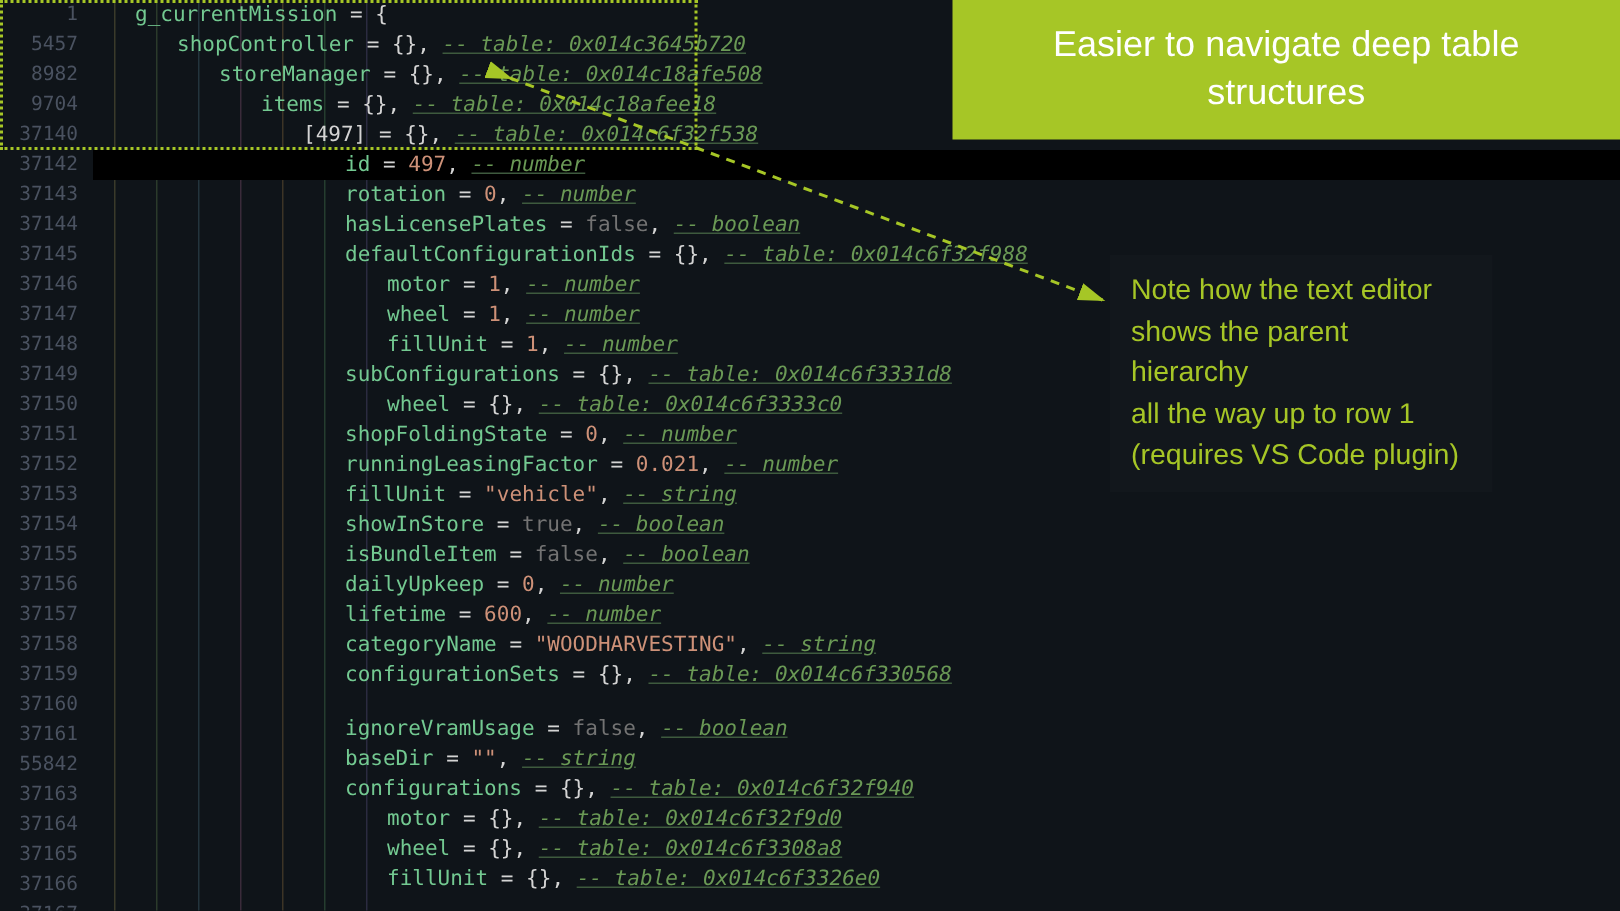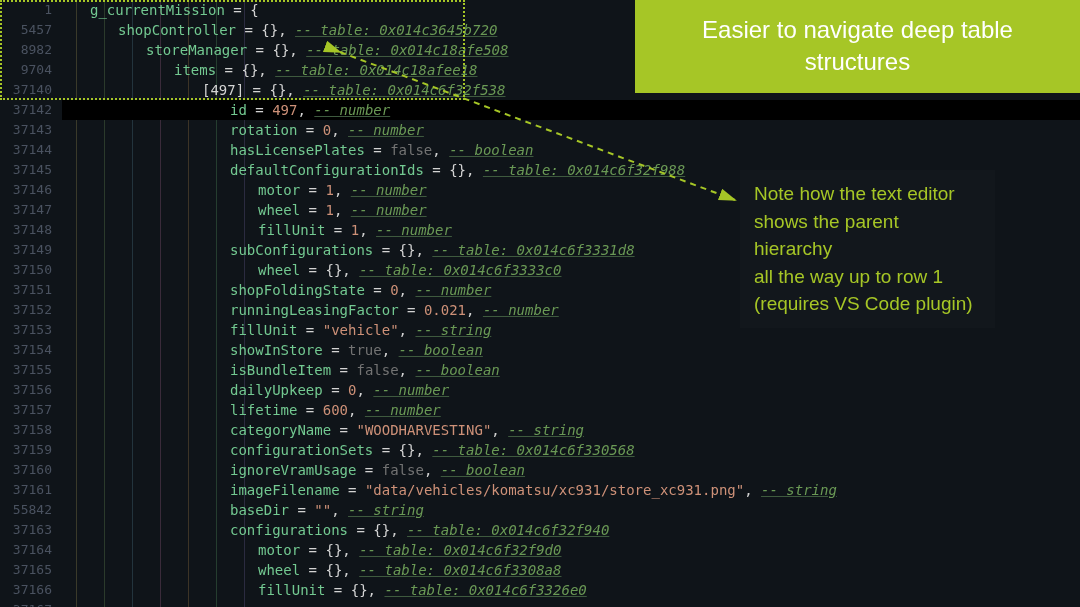--- a/index.html
+++ b/index.html
@@ -165,22 +165,21 @@
       <div class="line" style="padding-left: 196px;"><span class="ident">wheel</span><span class="eq"> = </span><span class="tbl">{}</span><span class="punct">, </span><span class="comment">-- table: 0x014c6f3333c0</span></div>
       <div class="line" style="padding-left: 168px;"><span class="ident">shopFoldingState</span><span class="eq"> = </span><span class="num">0</span><span class="punct">, </span><span class="comment">-- number</span></div>
       <div class="line" style="padding-left: 168px;"><span class="ident">runningLeasingFactor</span><span class="eq"> = </span><span class="num">0.021</span><span class="punct">, </span><span class="comment">-- number</span></div>
       <div class="line" style="padding-left: 168px;"><span class="ident">fillUnit</span><span class="eq"> = </span><span class="str">"vehicle"</span><span class="punct">, </span><span class="comment">-- string</span></div>
       <div class="line" style="padding-left: 168px;"><span class="ident">showInStore</span><span class="eq"> = </span><span class="bool">true</span><span class="punct">, </span><span class="comment">-- boolean</span></div>
       <div class="line" style="padding-left: 168px;"><span class="ident">isBundleItem</span><span class="eq"> = </span><span class="bool">false</span><span class="punct">, </span><span class="comment">-- boolean</span></div>
       <div class="line" style="padding-left: 168px;"><span class="ident">dailyUpkeep</span><span class="eq"> = </span><span class="num">0</span><span class="punct">, </span><span class="comment">-- number</span></div>
       <div class="line" style="padding-left: 168px;"><span class="ident">lifetime</span><span class="eq"> = </span><span class="num">600</span><span class="punct">, </span><span class="comment">-- number</span></div>
       <div class="line" style="padding-left: 168px;"><span class="ident">categoryName</span><span class="eq"> = </span><span class="str">"WOODHARVESTING"</span><span class="punct">, </span><span class="comment">-- string</span></div>
       <div class="line" style="padding-left: 168px;"><span class="ident">configurationSets</span><span class="eq"> = </span><span class="tbl">{}</span><span class="punct">, </span><span class="comment">-- table: 0x014c6f330568</span></div>
-      <div class="line" style="padding-left: 168px;"><span class="ident">ignoreVramUsage</span><span class="eq"> = </span><span class="bool">false</span><span class="punct">, </span><span class="comment">-- boolean</span></div>
-      <div class="line" style="padding-left: 168px;"><span class="ident">imageFilename</span><span class="eq"> = </span><span class="str">"data/vehicles/komatsu/xc931/store_xc931.png"</span><span class="punct">, </span><span class="comment">-- string</span></div>
+      <div class="line" style="padding-left: 168px; margin-top: 16px;"><span class="ident">ignoreVramUsage</span><span class="eq"> = </span><span class="bool">false</span><span class="punct">, </span><span class="comment">-- boolean</span></div>
       <div class="line" style="padding-left: 168px;"><span class="ident">baseDir</span><span class="eq"> = </span><span class="str">""</span><span class="punct">, </span><span class="comment">-- string</span></div>
       <div class="line" style="padding-left: 168px;"><span class="ident">configurations</span><span class="eq"> = </span><span class="tbl">{}</span><span class="punct">, </span><span class="comment">-- table: 0x014c6f32f940</span></div>
       <div class="line" style="padding-left: 196px;"><span class="ident">motor</span><span class="eq"> = </span><span class="tbl">{}</span><span class="punct">, </span><span class="comment">-- table: 0x014c6f32f9d0</span></div>
       <div class="line" style="padding-left: 196px;"><span class="ident">wheel</span><span class="eq"> = </span><span class="tbl">{}</span><span class="punct">, </span><span class="comment">-- table: 0x014c6f3308a8</span></div>
       <div class="line" style="padding-left: 196px;"><span class="ident">fillUnit</span><span class="eq"> = </span><span class="tbl">{}</span><span class="punct">, </span><span class="comment">-- table: 0x014c6f3326e0</span></div>
     </div>
 </div>
 
 <div class="sticky-box"></div>
 

